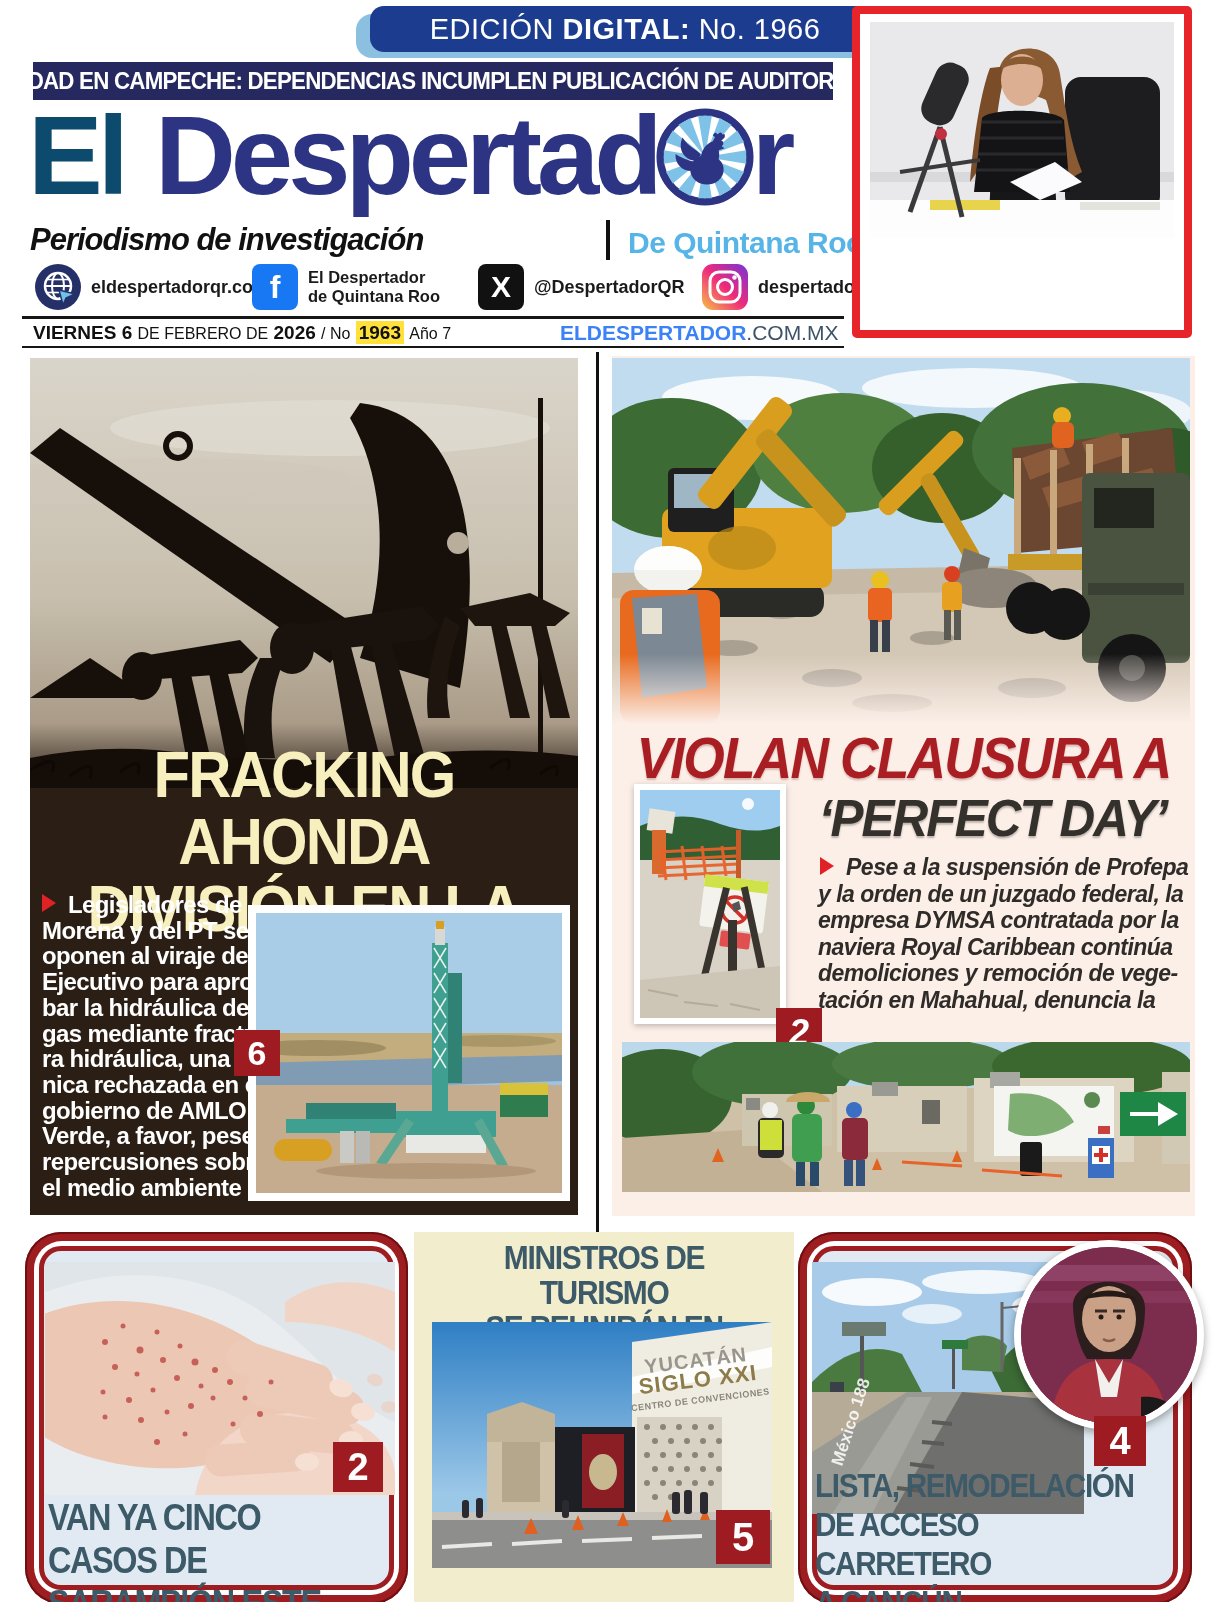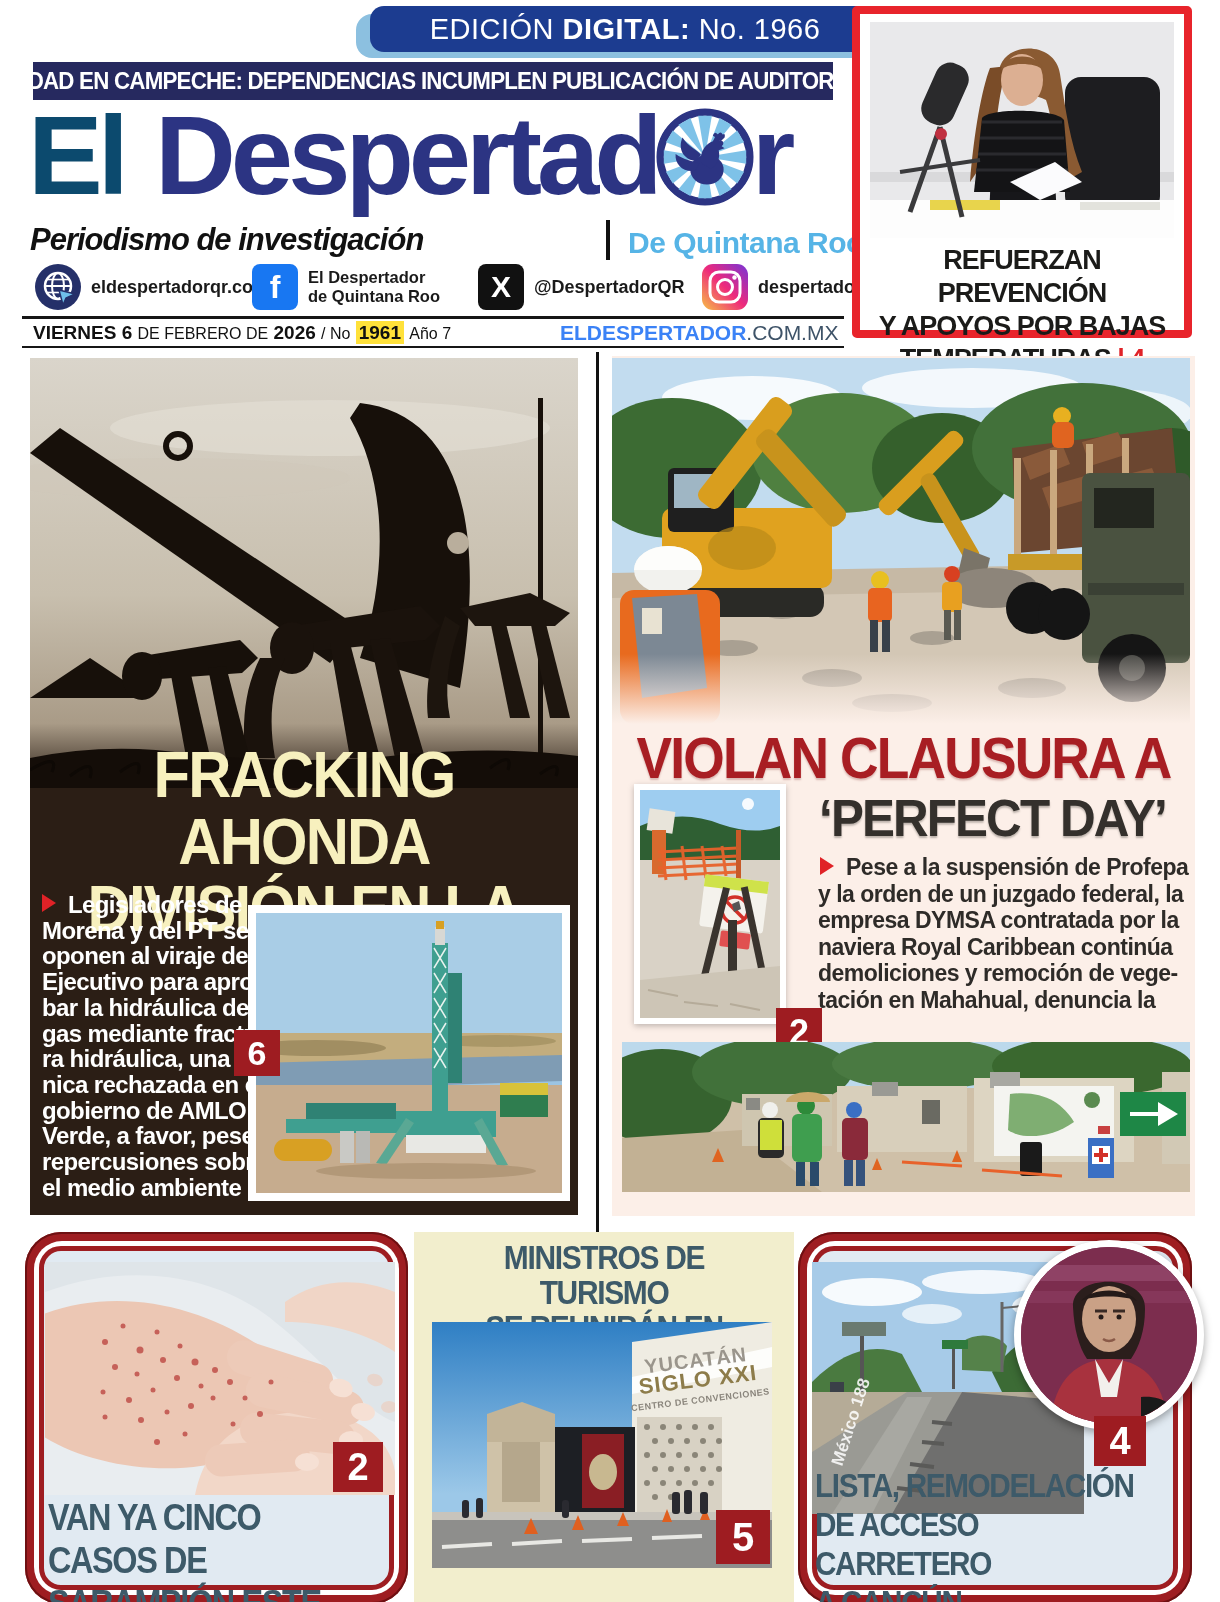--- a/index.html
+++ b/index.html
@@ -131,21 +131,21 @@
       <span style="font-size:18px;font-weight:600;color:#1a1a1a;">@DespertadorQR</span>
     </div>
   </div>
 
   <div class="abs" style="left:22px;top:316px;width:822px;height:3px;background:#161616;"></div>
   <div class="abs nowrap" style="left:33px;top:322px;font-size:19px;color:#111;">
     <span style="font-weight:800;">VIERNES 6</span>
     <span style="font-weight:500;font-size:16px;">DE FEBRERO DE</span>
     <span style="font-weight:800;">2026</span>
     <span style="font-weight:500;font-size:16px;">/ No</span>
-    <span style="font-weight:800;background:#ffe13a;padding:1px 3px;">1961</span>
+    <span style="font-weight:800;background:#ffe13a;padding:1px 3px;">1963</span>
     <span style="font-weight:500;font-size:16px;">Año 7</span>
   </div>
   <div class="abs nowrap" style="left:560px;top:321px;width:278px;text-align:right;font-size:21px;">
     <span style="font-weight:800;color:#3b82f6;">ELDESPERTADOR</span><span style="font-weight:500;color:#3e5368;">.COM.MX</span>
   </div>
   <div class="abs" style="left:22px;top:346px;width:822px;height:2px;background:#161616;"></div>
 
   <div class="abs" style="left:852px;top:6px;width:340px;height:332px;background:#fff;border:8px solid #e8242b;border-radius:5px;box-sizing:border-box;">
     <div class="abs photo" style="left:10px;top:8px;width:304px;height:216px;background:#e7e7e9;">
       <svg width="304" height="216" viewBox="0 0 304 216" preserveAspectRatio="none">
@@ -163,25 +163,20 @@
         <rect x="0" y="178" width="304" height="38" fill="#fdfdfd"></rect>
         <rect x="60" y="178" width="70" height="10" fill="#e8d44c"></rect>
         <rect x="210" y="180" width="80" height="8" fill="#e3e3dd"></rect>
         <rect x="58" y="40" width="34" height="64" rx="15" transform="rotate(24 75 72)" fill="#2a2a2c"></rect>
         <line x1="70" y1="105" x2="40" y2="190" stroke="#3a3a3c" stroke-width="5"></line>
         <line x1="70" y1="105" x2="92" y2="195" stroke="#3a3a3c" stroke-width="5"></line>
         <line x1="30" y1="150" x2="110" y2="138" stroke="#3a3a3c" stroke-width="4"></line>
         <circle cx="71" cy="112" r="6" fill="#c03040"></circle>
       </svg>
     </div>
-    <div class="abs" style="left:0;top:230px;width:100%;text-align:center;color:#1b1b19;font-weight:800;font-size:27px;line-height:33px;letter-spacing:-1px;">
-      <span class="body-line">REFUERZAN PREVENCIÓN</span>
-      <span class="body-line">Y APOYOS POR BAJAS</span>
-      <span class="body-line"><span>TEMPERATURAS</span> <span style="color:#e02227;">|</span> <span style="color:#e02227;">4</span></span>
-    </div>
   </div>
 
   <div class="abs" style="left:30px;top:358px;width:548px;height:857px;background:#2b1e15;">
 
     <div class="abs photo" style="left:0;top:0;width:548px;height:430px;background:linear-gradient(#dad5cb,#c8bfae 55%,#a99b87 85%,#2b1e15);">
       <svg width="548" height="430" viewBox="0 0 548 430" preserveAspectRatio="none">
         <ellipse cx="300" cy="70" rx="220" ry="28" fill="#e8e4da" opacity="0.5"></ellipse>
         <ellipse cx="140" cy="120" rx="180" ry="20" fill="#cfc8ba" opacity="0.5"></ellipse>
         <g fill="#17100a">
           <path d="M0 95 L30 70 L330 270 L300 305 Z"></path>
@@ -268,21 +263,21 @@
         <ellipse cx="170" cy="258" rx="110" ry="8" fill="#b29878"></ellipse>
       </svg>
     </div>
     <div class="abs badge" style="left:204px;top:672px;width:46px;height:46px;font-size:34px;">
       <span>6</span>
     </div>
   </div>
 
   <div class="abs" style="left:596px;top:352px;width:3px;height:888px;background:#111;"></div>
 
-  <div class="abs" style="left:612px;top:356px;width:583px;height:860px;background:#fcefe8;">
+  <div class="abs" style="left:612px;top:356px;width:583px;height:860px;background:#fcefe8;font-style:italic;">
 
     <div class="abs photo" style="left:0;top:2px;width:578px;height:366px;background:#c2dcef;">
       <svg width="578" height="366" viewBox="0 0 578 366" preserveAspectRatio="none">
         <rect width="578" height="366" fill="#c2dcef"></rect>
         <ellipse cx="140" cy="40" rx="90" ry="22" fill="#fff" opacity="0.85"></ellipse>
         <ellipse cx="360" cy="30" rx="110" ry="20" fill="#fff" opacity="0.8"></ellipse>
         <ellipse cx="500" cy="55" rx="80" ry="24" fill="#fff" opacity="0.7"></ellipse>
         <g>
           <ellipse cx="60" cy="110" rx="90" ry="70" fill="#3c6b33"></ellipse>
           <ellipse cx="230" cy="95" rx="90" ry="60" fill="#4f8040"></ellipse>

